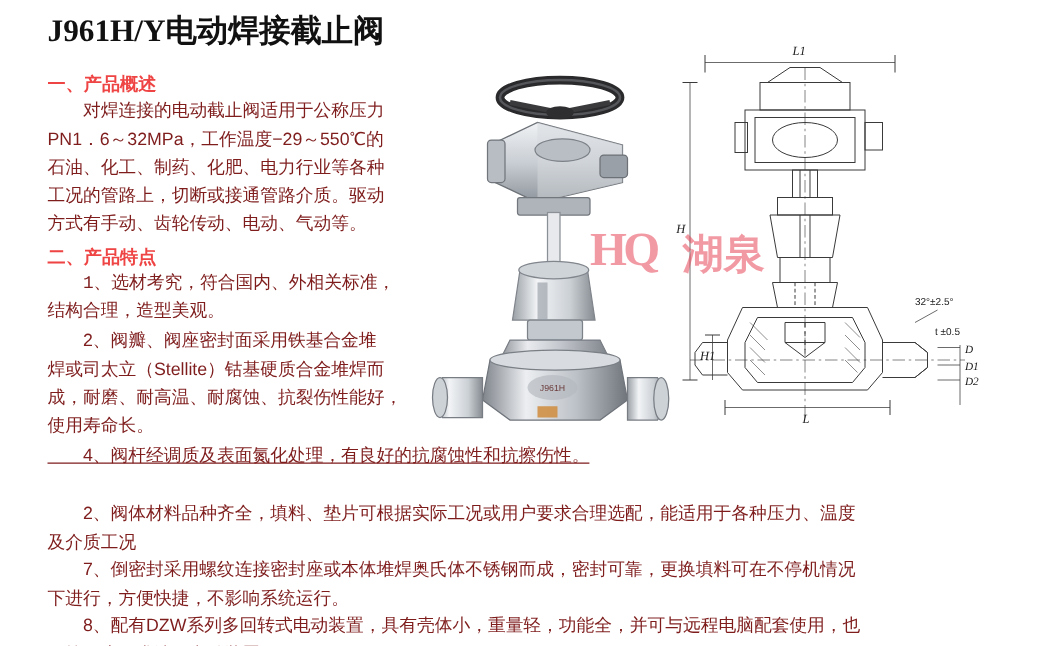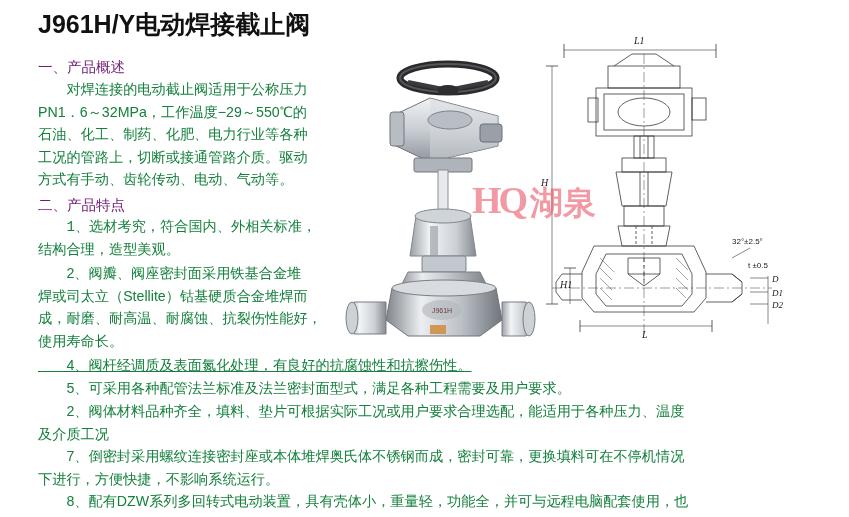--- a/index.html
+++ b/index.html
@@ -20,42 +20,42 @@
     height: 517px;
   }
   .title {
     position: absolute;
     left: 38px;
     top: 8px;
     font-size: 25px;
     font-weight: bold;
     color: #111111;
     letter-spacing: 0px;
-    font-family: Liberation Sans, sans-serif;
+    font-family: Liberation Serif, serif;
     white-space: nowrap;
   }
   .section-head {
-    color: #701a75;
-    font-weight: normal;
+    color: #ef4444;
+    font-weight: bold;
     font-size: 14.5px;
     font-family: "Liberation Sans", sans-serif;
   }
   .sec1 {
     position: absolute;
     left: 38px;
     top: 58px;
   }
   .sec2 {
     position: absolute;
     left: 38px;
     top: 196px;
   }
   .body-text {
     position: absolute;
-    color: #15803d;
+    color: #7f1d1d;
     font-size: 14.2px;
     line-height: 22.5px;
     font-family: "Liberation Sans", sans-serif;
     white-space: pre-wrap;
   }
   .p1 {
     left: 38px;
     top: 78px;
     width: 300px;
   }
@@ -95,21 +95,21 @@
     left: 0px;
     top: 0px;
     font-size: 38px;
     font-weight: bold;
     color: #e8485b;
     font-family: "Liberation Serif", serif;
     letter-spacing: -3px;
   }
   .wm-cn {
     position: absolute;
-    left: 58px;
+    left: 74px;
     top: 3px;
     font-size: 33px;
     font-weight: bold;
     color: #e8485b;
     font-family: "Liberation Serif", serif;
   }
 
   
   .photo {
     position: absolute;
@@ -144,21 +144,20 @@
 方式有手动、齿轮传动、电动、气动等。</div>
 
   <div class="section-head sec2">二、产品特点</div>
   <div class="body-text p2">　　1、选材考究，符合国内、外相关标准，
 结构合理，造型美观。</div>
   <div class="body-text p3">　　2、阀瓣、阀座密封面采用铁基合金堆
 焊或司太立（Stellite）钴基硬质合金堆焊而
 成，耐磨、耐高温、耐腐蚀、抗裂伤性能好，
 使用寿命长。</div>
   <div class="body-text p-wide p4">　　4、阀杆经调质及表面氮化处理，有良好的抗腐蚀性和抗擦伤性。</div>
-  <div class="body-text p-wide p5">　　5、可采用各种配管法兰标准及法兰密封面型式，满足各种工程需要及用户要求。</div>
   <div class="body-text p-wide p6">　　2、阀体材料品种齐全，填料、垫片可根据实际工况或用户要求合理选配，能适用于各种压力、温度
 及介质工况</div>
   <div class="body-text p-wide p7">　　7、倒密封采用螺纹连接密封座或本体堆焊奥氏体不锈钢而成，密封可靠，更换填料可在不停机情况
 下进行，方便快捷，不影响系统运行。</div>
   <div class="body-text p-wide p8">　　8、配有DZW系列多回转式电动装置，具有壳体小，重量轻，功能全，并可与远程电脑配套使用，也
 可按用户要求选配电动装置。</div>
 
   <div class="photo">
     <svg width="210" height="330" viewBox="0 0 210 330">
       <defs>

